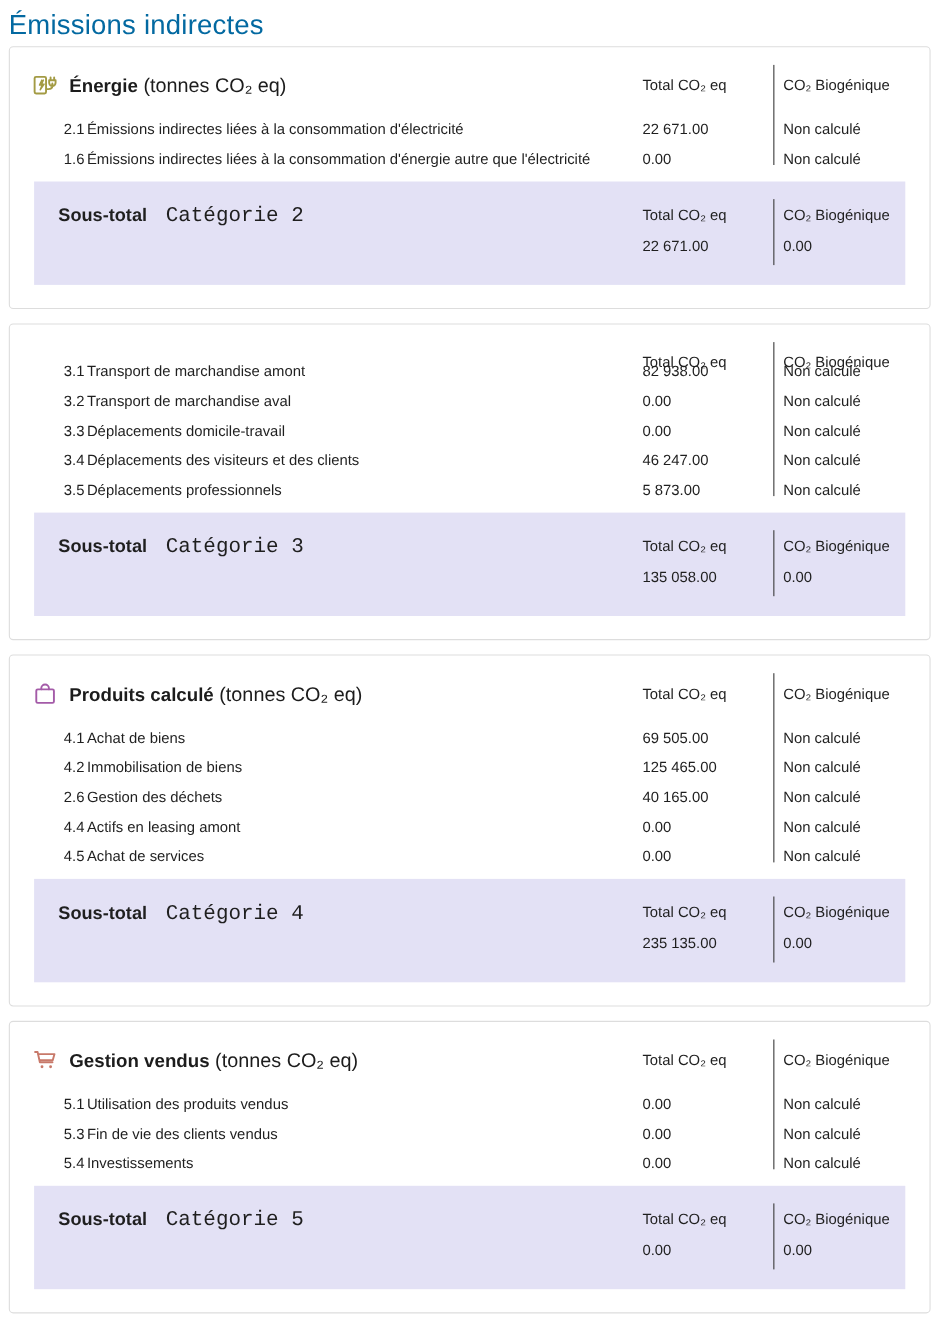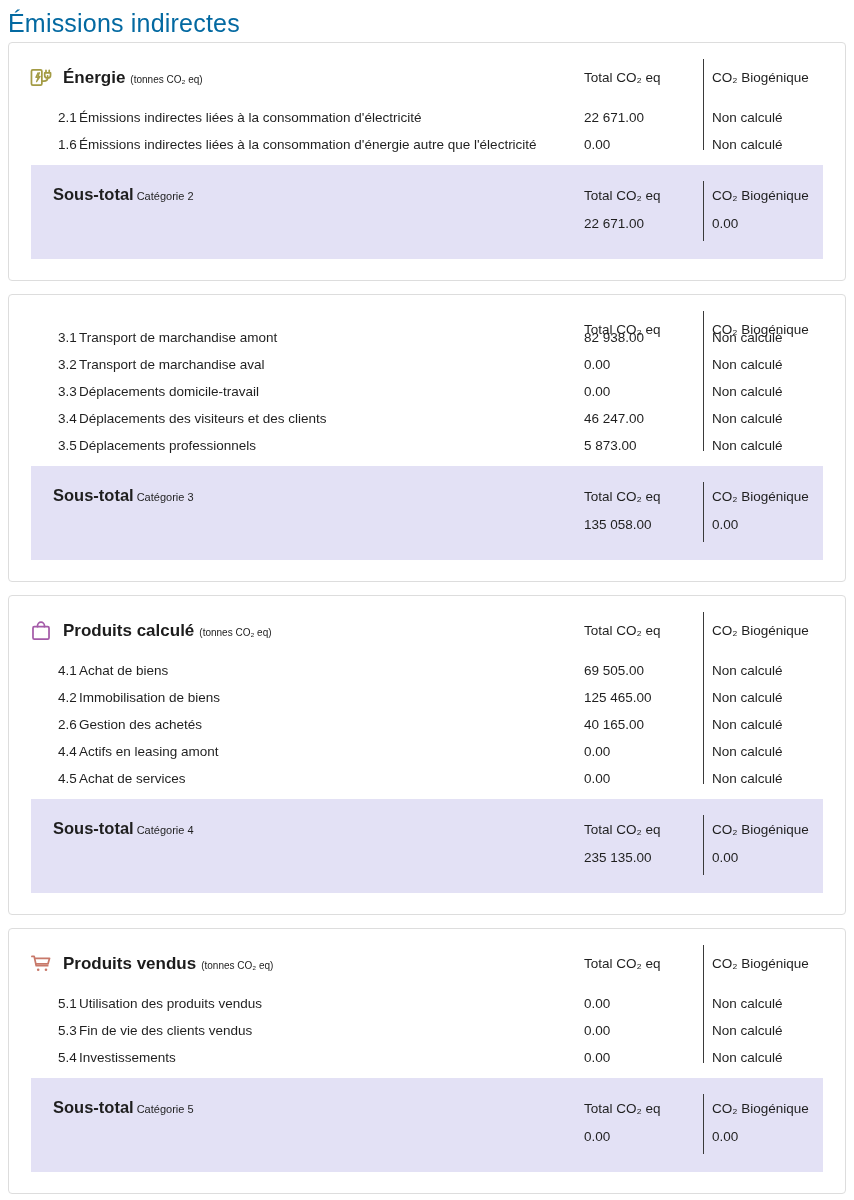--- a/index.html
+++ b/index.html
@@ -19,40 +19,40 @@
   .card {
     margin: 0 8px 13px 8px;
     border: 1px solid #dddddd;
     border-radius: 4px;
     background: #ffffff;
   }
   .card-body { position: relative; padding-top: 23px; }
   .card-head { display: flex; align-items: center; height: 24px; margin-bottom: 8px; }
   .icon-wrap { margin-left: 18px; width: 28px; height: 26px; display:flex; align-items:center; justify-content:center; flex: none; }
   .card-title { margin-left: 8px; font-size: 17px; font-weight: 700; color: #1c1c1c; white-space: nowrap; }
-  .card-title .unit { font-size: 10px; font-weight: 400; margin-left: 5px; text-align: right; }
+  .card-title .unit { font-size: 18px; font-weight: 400; margin-left: 5px; text-align: right; }
   .colhead { position: absolute; font-size: 13.5px; white-space: nowrap; }
   .colhead.total { left: 575px; top: 27px; }
   .colhead.bio { left: 703px; top: 27px; }
   .v-divider { position: absolute; left: 694px; width: 1px; background: #3a3a3a; top: 16px; bottom: 2px; }
   .row { position: relative; height: 27px; display: flex; align-items: flex-end; font-size: 13.5px; padding-left: 49px; }
   .row-num { width: 21px; flex: none; }
   .row-label { white-space: nowrap; }
   .row-total { position: absolute; left: 575px; white-space: nowrap; }
   .row-bio { position: absolute; left: 703px; white-space: nowrap; }
   .band {
     position: relative;
     margin: 13px 22px 21px 22px;
     height: 94px;
     background: #e3e1f5;
     font-size: 13.5px;
   }
   .band .v-divider { left: 672px; top: 16px; bottom: 18px; }
   .band-title { position: absolute; left: 22px; top: 20px; font-size: 16.5px; font-weight: 600; white-space: nowrap; }
-  .band-title .band-cat { font-size: 11px; font-weight: 400; margin-left: 3px; }
+  .band-title .band-cat { font-size: 19px; font-weight: 400; margin-left: 17px; font-family: Liberation Mono, monospace; }
   .band-colhead.total, .band-val.total { position: absolute; left: 553px; white-space: nowrap; }
   .band-colhead.bio, .band-val.bio { position: absolute; left: 681px; white-space: nowrap; }
   .band-colhead { top: 23px; }
   .band-val { top: 51px; }
   svg { display: block; }
 </style>
 </head>
 <body>
 
 <h1 class="page-title">Émissions indirectes</h1>
@@ -162,21 +162,21 @@
       <span class="row-bio">Non calculé</span>
     </div>
     <div class="row">
       <span class="row-num">4.2</span>
       <span class="row-label">Immobilisation de biens</span>
       <span class="row-total">125 465.00</span>
       <span class="row-bio">Non calculé</span>
     </div>
     <div class="row">
       <span class="row-num">2.6</span>
-      <span class="row-label">Gestion des achetés</span>
+      <span class="row-label">Gestion des déchets</span>
       <span class="row-total">40 165.00</span>
       <span class="row-bio">Non calculé</span>
     </div>
     <div class="row">
       <span class="row-num">4.4</span>
       <span class="row-label">Actifs en leasing amont</span>
       <span class="row-total">0.00</span>
       <span class="row-bio">Non calculé</span>
     </div>
     <div class="row">
@@ -200,21 +200,21 @@
   <div class="card-body">
     <div class="v-divider"></div>
     <div class="card-head">
       <span class="icon-wrap">
         <svg width="26" height="26" viewBox="0 0 24 24" fill="none" stroke-width="1.6" stroke-linecap="round" stroke-linejoin="round" stroke="#c8796a">
           <path d="M3.6 5h2.1l1.9 8.6h10.6"></path>
           <path d="M6.4 6.7h13.5l-1.5 5.2H7.6"></path>
           <path d="M9.4 17.3h.01M16.6 17.3h.01" stroke-width="2.4"></path>
         </svg>
       </span>
-      <h2 class="card-title"><span>Produits vendus</span><span class="unit">(tonnes CO₂ eq)</span></h2>
+      <h2 class="card-title"><span>Gestion vendus</span><span class="unit">(tonnes CO₂ eq)</span></h2>
     </div>
     <span class="colhead total">Total CO₂ eq</span>
     <span class="colhead bio">CO₂ Biogénique</span>
     <div class="row">
       <span class="row-num">5.1</span>
       <span class="row-label">Utilisation des produits vendus</span>
       <span class="row-total">0.00</span>
       <span class="row-bio">Non calculé</span>
     </div>
     <div class="row">

